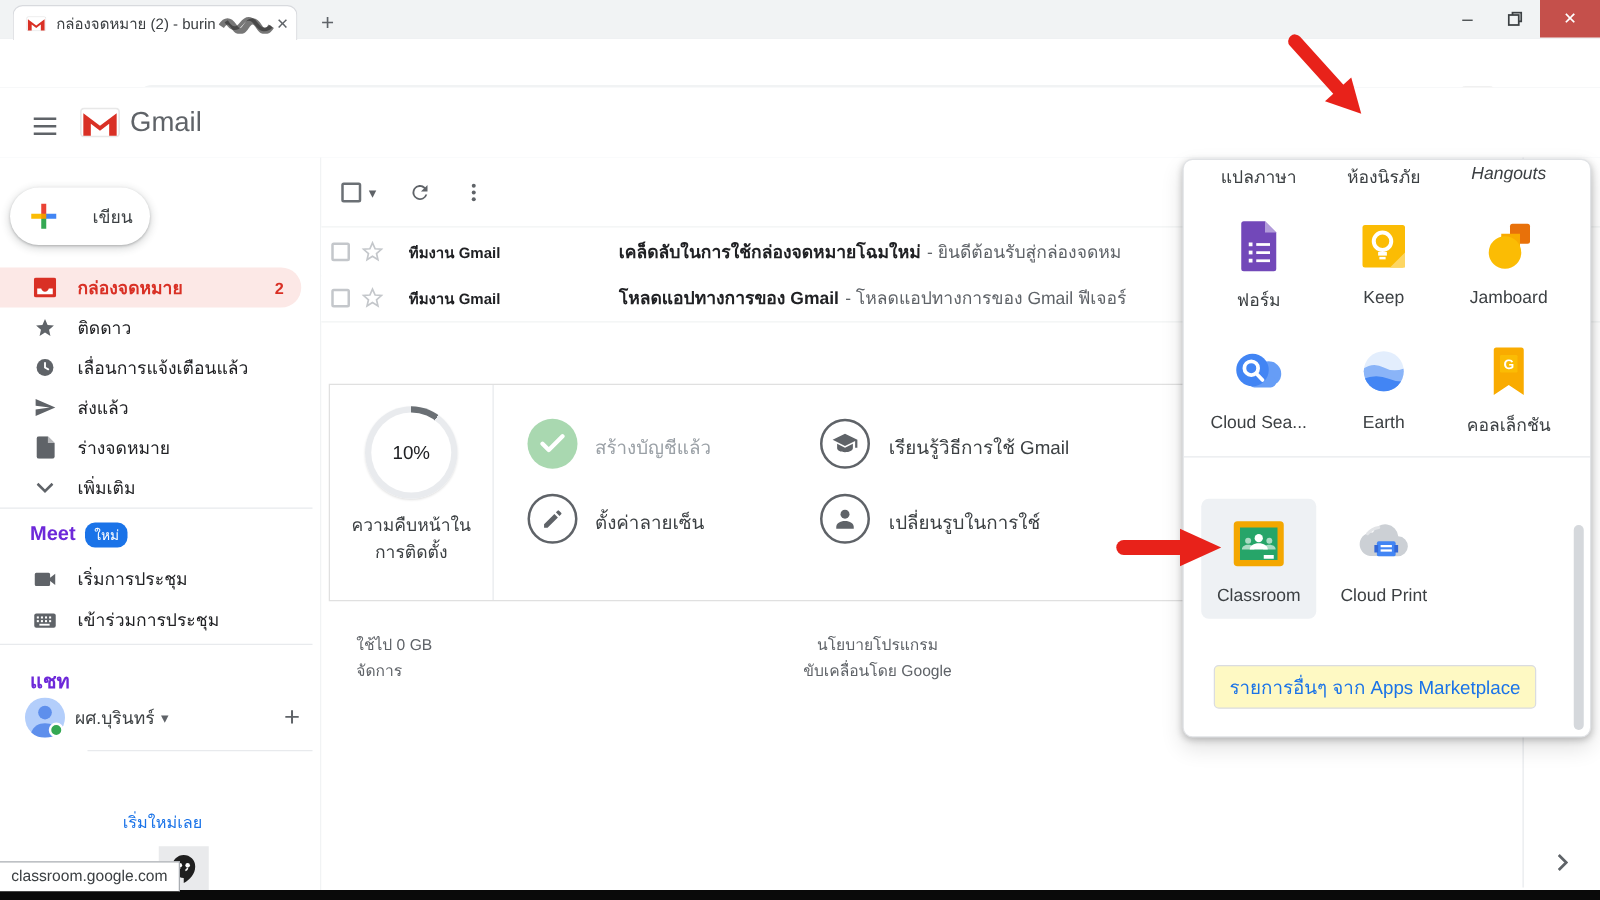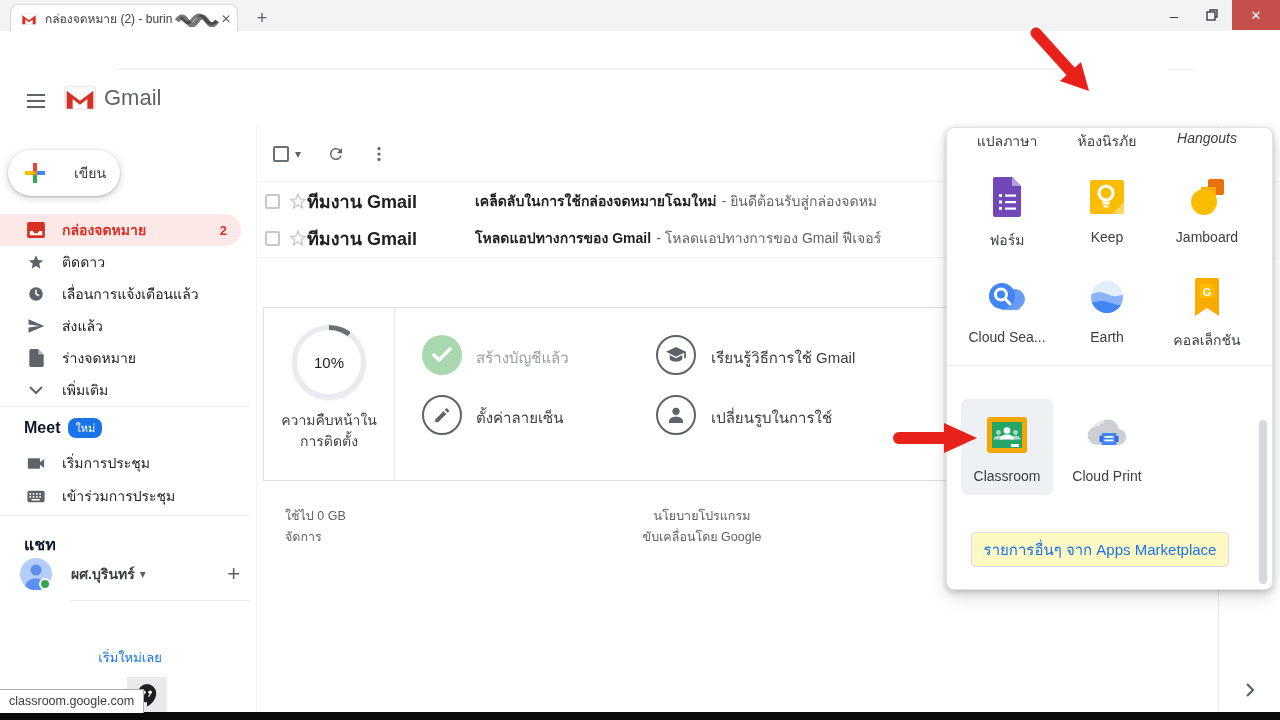--- a/index.html
+++ b/index.html
@@ -43,30 +43,30 @@
   
   .sidebar{position:absolute;left:0;top:126px;width:256px;height:586px;background:#fff;z-index:2;}
   .compose{position:absolute;left:8px;top:24px;width:112px;height:46px;background:#fff;border-radius:23px;
     box-shadow:0 1px 2px rgba(60,64,67,.3),0 2px 6px 2px rgba(60,64,67,.15);display:flex;align-items:center;padding-left:16px;box-sizing:border-box;}
   .compose-label{font-size:14px;color:#3c4043;margin-left:28px;}
   .nav-item{position:absolute;left:0;width:241px;height:32px;display:flex;align-items:center;border-radius:0 16px 16px 0;font-size:14px;color:#202124;}
   .nav-item .nico{width:20px;margin:0 16px 0 26px;display:flex;justify-content:center;}
   .nav-item.active{background:#fce8e6;color:#d93025;font-weight:bold;}
   .nav-count{margin-left:auto;margin-right:14px;font-size:13px;font-weight:bold;}
   .sb-divider{position:absolute;left:0;width:250px;height:1px;background:#e8eaed;}
-  .sec-title{font-size:16px;font-weight:bold;color:#0f172a;}
+  .sec-title{font-size:16px;font-weight:bold;color:#6d28d9;}
   .badge-new{background:#1a73e8;color:#fff;font-size:11px;border-radius:8px;padding:1px 7px;margin-left:8px;}
   .muted{color:#5f6368;}
   .link-blue{color:#1a73e8;}
 
   
   .main{position:absolute;left:256px;top:126px;width:1024px;height:586px;background:#fff;border-left:1px solid #f1f3f4;}
   .cb{box-sizing:border-box;border-radius:2px;background:#fff;}
   .email-row{position:absolute;left:0;width:1024px;height:38px;display:flex;align-items:center;border-bottom:1px solid #f1f3f4;background:#fff;}
-  .sender{width:168px;font-size:18px;font-weight:bold;color:#202124;margin-left:0;white-space:nowrap;overflow:hidden;}
+  .sender{width:168px;font-size:12px;font-weight:bold;color:#202124;margin-left:20px;white-space:nowrap;overflow:hidden;}
   .subline{flex:1;font-size:14px;white-space:nowrap;overflow:hidden;}
   .subj{font-weight:bold;color:#202124;}
   .snip{color:#5f6368;margin-left:5px;}
   .card{position:absolute;left:6px;top:181px;width:960px;height:172px;border:1px solid #e0e0e0;background:#fff;}
   .ring{position:absolute;left:28px;top:17px;width:74px;height:74px;border-radius:50%;
     background:conic-gradient(#6a6f74 0 36deg,#e9ebee 36deg 360deg);box-shadow:0 1px 2px rgba(0,0,0,.12);}
   .ring-inner{position:absolute;left:5px;top:5px;width:64px;height:64px;border-radius:50%;background:#fff;display:flex;align-items:center;justify-content:center;font-size:15px;color:#202124;}
   .task-circle{position:absolute;width:40px;height:40px;border-radius:50%;box-sizing:border-box;display:flex;align-items:center;justify-content:center;}
   .task-circle.outl{border:2px solid #5f6368;}
   .task-circle.done{background:#a9d8b0;}
@@ -340,21 +340,21 @@
     <div class="abs sec-title" style="left:24px;top:406px;">แชท</div>
     <div class="abs flex" style="left:20px;top:432px;width:220px;height:32px;">
       <span class="abs" style="left:0;top:0;width:32px;height:32px;">
         <svg width="32" height="32" viewBox="0 0 32 32">
             <circle cx="16" cy="16" r="16" fill="#b3cefb"></circle>
             <circle cx="16" cy="12" r="5.5" fill="#5e8fec"></circle>
             <path d="M5 28c1.5-5 6-7.5 11-7.5s9.5 2.5 11 7.5a16 16 0 0 1-22 0z" fill="#5e8fec"></path>
             <circle cx="25" cy="26" r="5" fill="#34a853" stroke="#fff" stroke-width="2"></circle>
           </svg>
       </span>
-      <span style="margin-left:51px;font-size:14px;color:#3c4043;font-weight:bold;">ผศ.บุรินทร์</span>
+      <span style="margin-left:40px;font-size:14px;color:#3c4043;">ผศ.บุรินทร์</span>
       <span class="caret" style="margin-left:5px;">▾</span>
       <span style="margin-left:auto;font-size:22px;color:#5f6368;font-weight:300;">+</span>
     </div>
     <div class="abs" style="left:70px;top:474px;width:180px;height:1px;background:#e8eaed;"></div>
     <div class="abs link-blue" style="left:0;top:521px;width:260px;text-align:center;font-size:13px;">เริ่มใหม่เลย</div>
   </div>
 
   <div class="main">
 
     <div class="abs flex" style="left:0;top:14px;width:700px;height:28px;">

